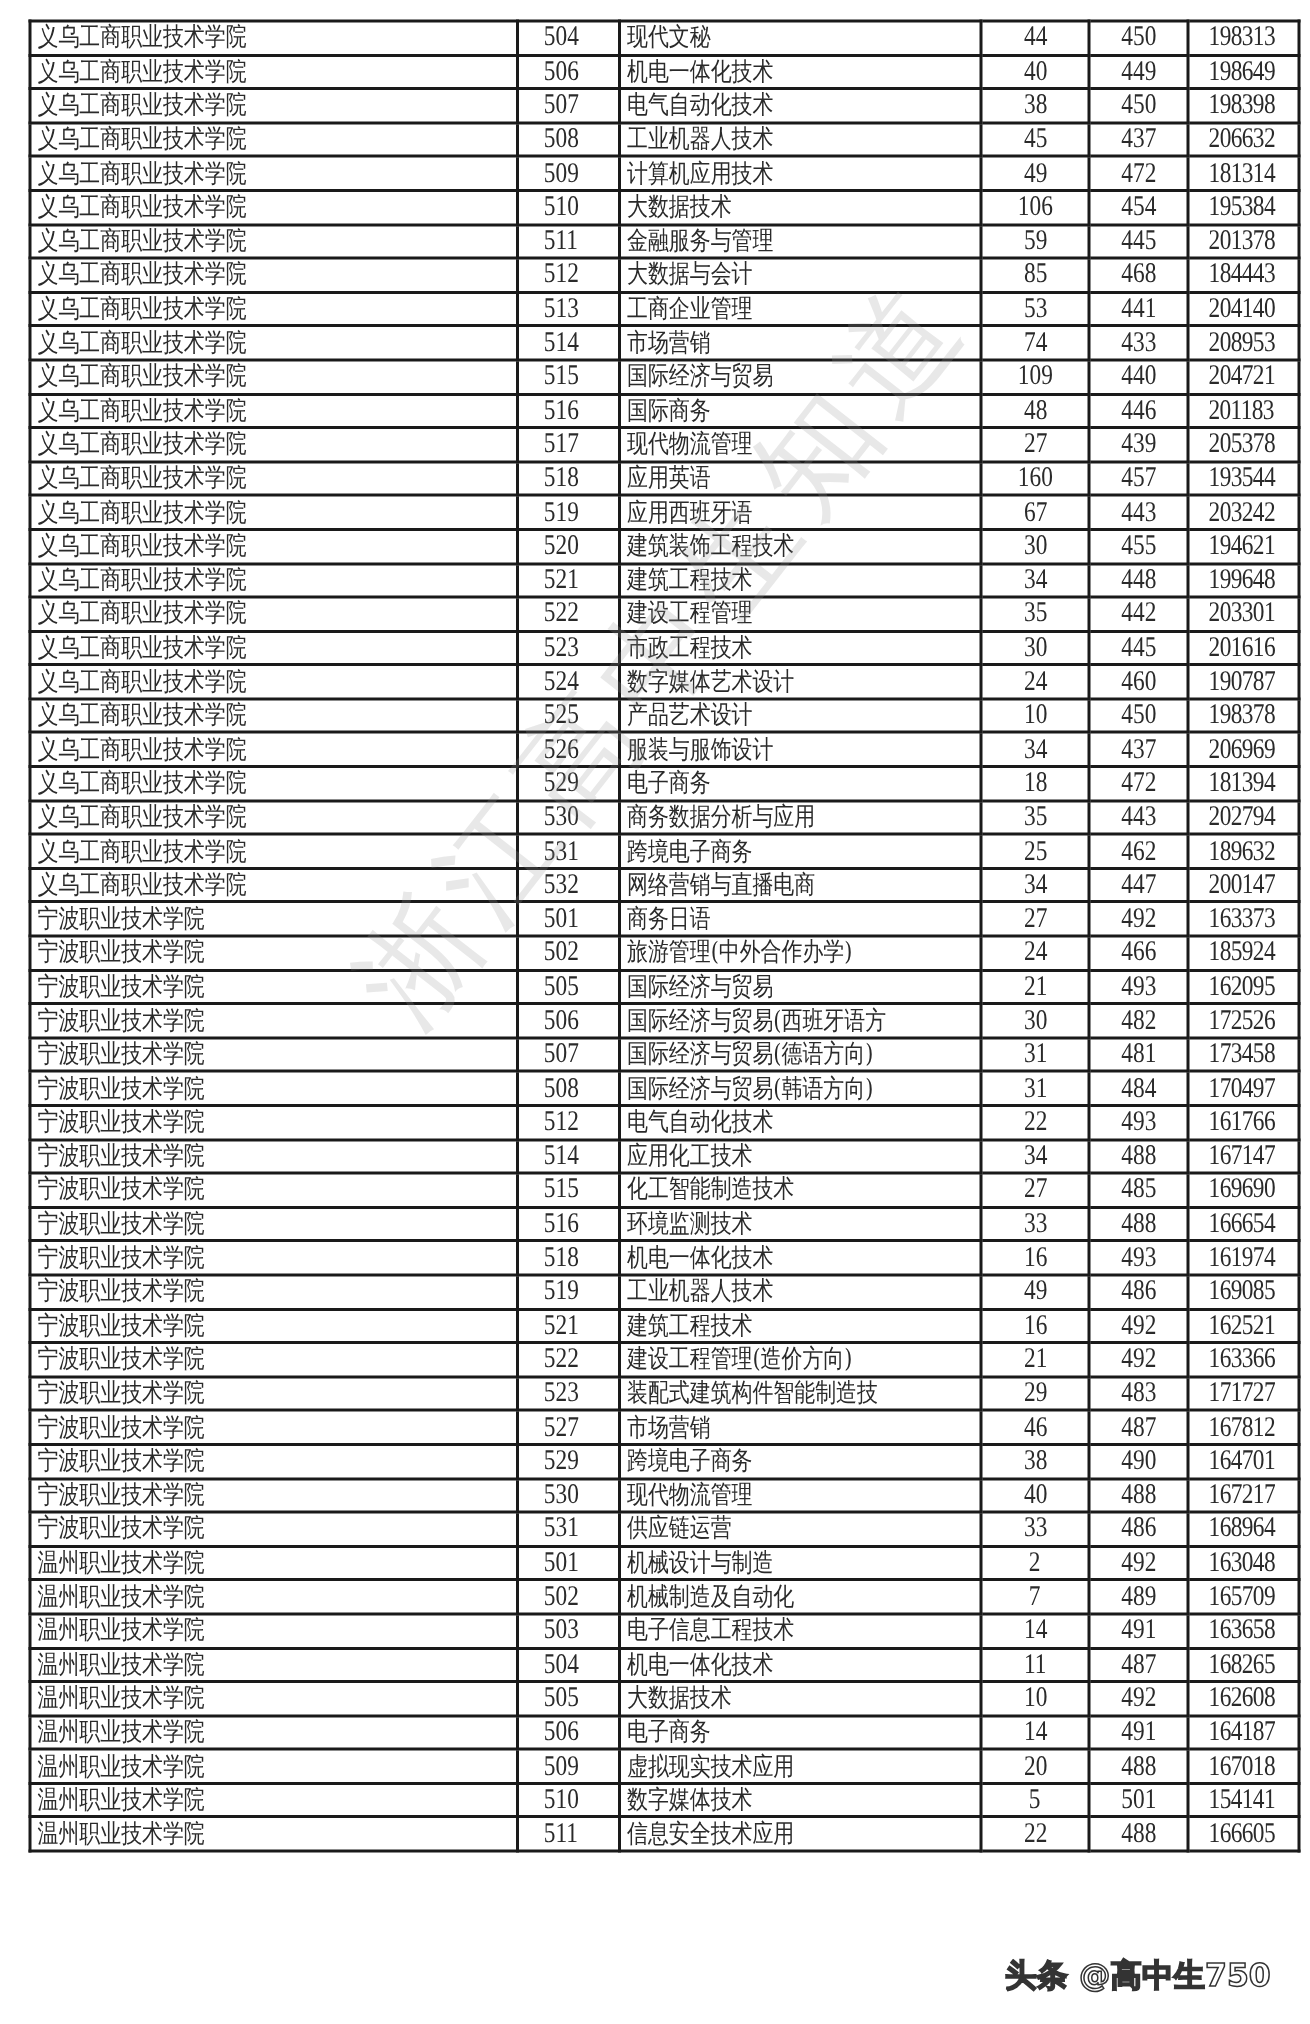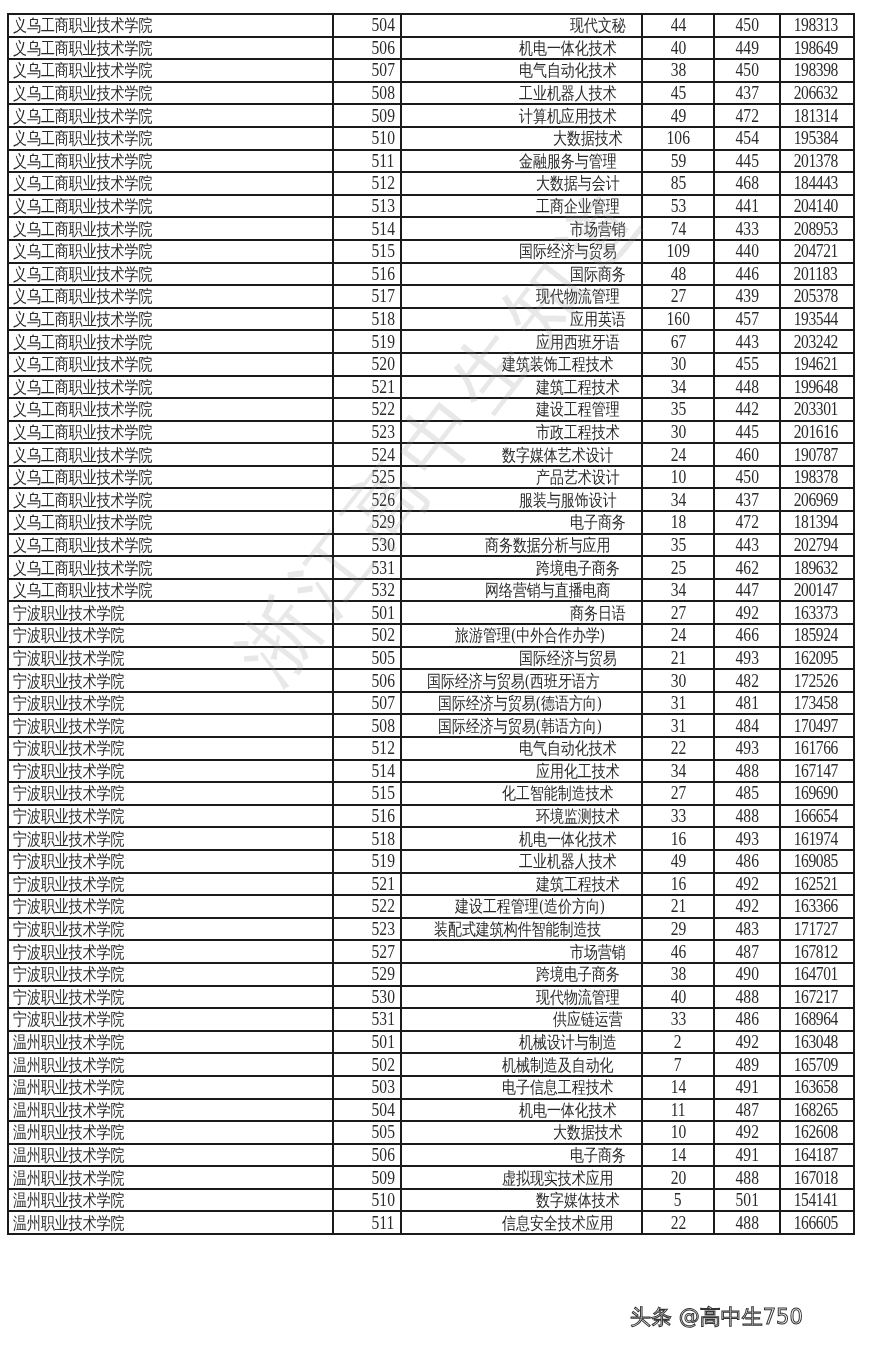--- a/index.html
+++ b/index.html
@@ -10,42 +10,42 @@
     body {
       width: 873px;
       height: 1349px;
       position: relative;
       overflow: hidden;
       font-family: "DejaVu Serif", "Liberation Serif", serif;
       color: #2a2a2a;
     }
     #table-wrap {
       position: absolute;
-      left: 7px;
+      left: 19px;
       top: 13px;
       width: 842px;
     }
     table {
       border-collapse: collapse;
       table-layout: fixed;
       width: 846px;
     }
     td {
       border: 2px solid #1a1a1a;
       height: 20.6px;
       padding: 0 3px;
       font-size: 17px;
       line-height: 20px;
       white-space: nowrap;
       overflow: hidden;
       vertical-align: middle;
     }
     td.school { text-align: left; padding-left: 4px; }
-    td.code { text-align: right; padding-left: 28px; font-family: "Liberation Serif", serif; font-size: 19px; transform-origin: center; }
-    td.major { text-align: right; padding-left: 4px; }
+    td.code { text-align: left; padding-left: 14px; font-family: "Liberation Serif", serif; font-size: 19px; transform-origin: center; }
+    td.major { text-align: left; padding-left: 4px; }
     td.num { text-align: center; font-family: "Liberation Serif", serif; font-size: 19px; }
     td.rank { padding-right: 1px; font-family: "Liberation Serif", serif; font-size: 19px; letter-spacing: -0.5px; }
     .narrow { display: inline-block; transform: scaleX(0.82); transform-origin: left center; }
     .narrow-c { display: inline-block; transform: scaleX(0.82); transform-origin: center center; }
     .narrow-r { display: inline-block; transform: scaleX(0.82); transform-origin: right center; }
 
     #watermark {
       position: absolute;
       left: 215px;
       top: 640px;
@@ -53,28 +53,29 @@
       color: rgba(150,150,150,0.22);
       transform: rotate(-52deg);
       transform-origin: left top;
       white-space: nowrap;
       pointer-events: none;
       letter-spacing: 8px;
       font-family: "DejaVu Sans", sans-serif;
     }
     #credit {
       position: absolute;
-      left: 630px;
+      left: 670px;
       top: 1303px;
       font-size: 21px;
       color: rgba(255,255,255,0.95);
       -webkit-text-stroke: 1px #333;
       font-family: "DejaVu Sans", sans-serif;
       white-space: nowrap;
       pointer-events: none;
+      font-weight: bold;
     }
   </style>
 </head>
 <body>
 
 <div id="table-wrap">
   <table>
     <colgroup>
       <col style="width:325px">
       <col style="width:68px">

